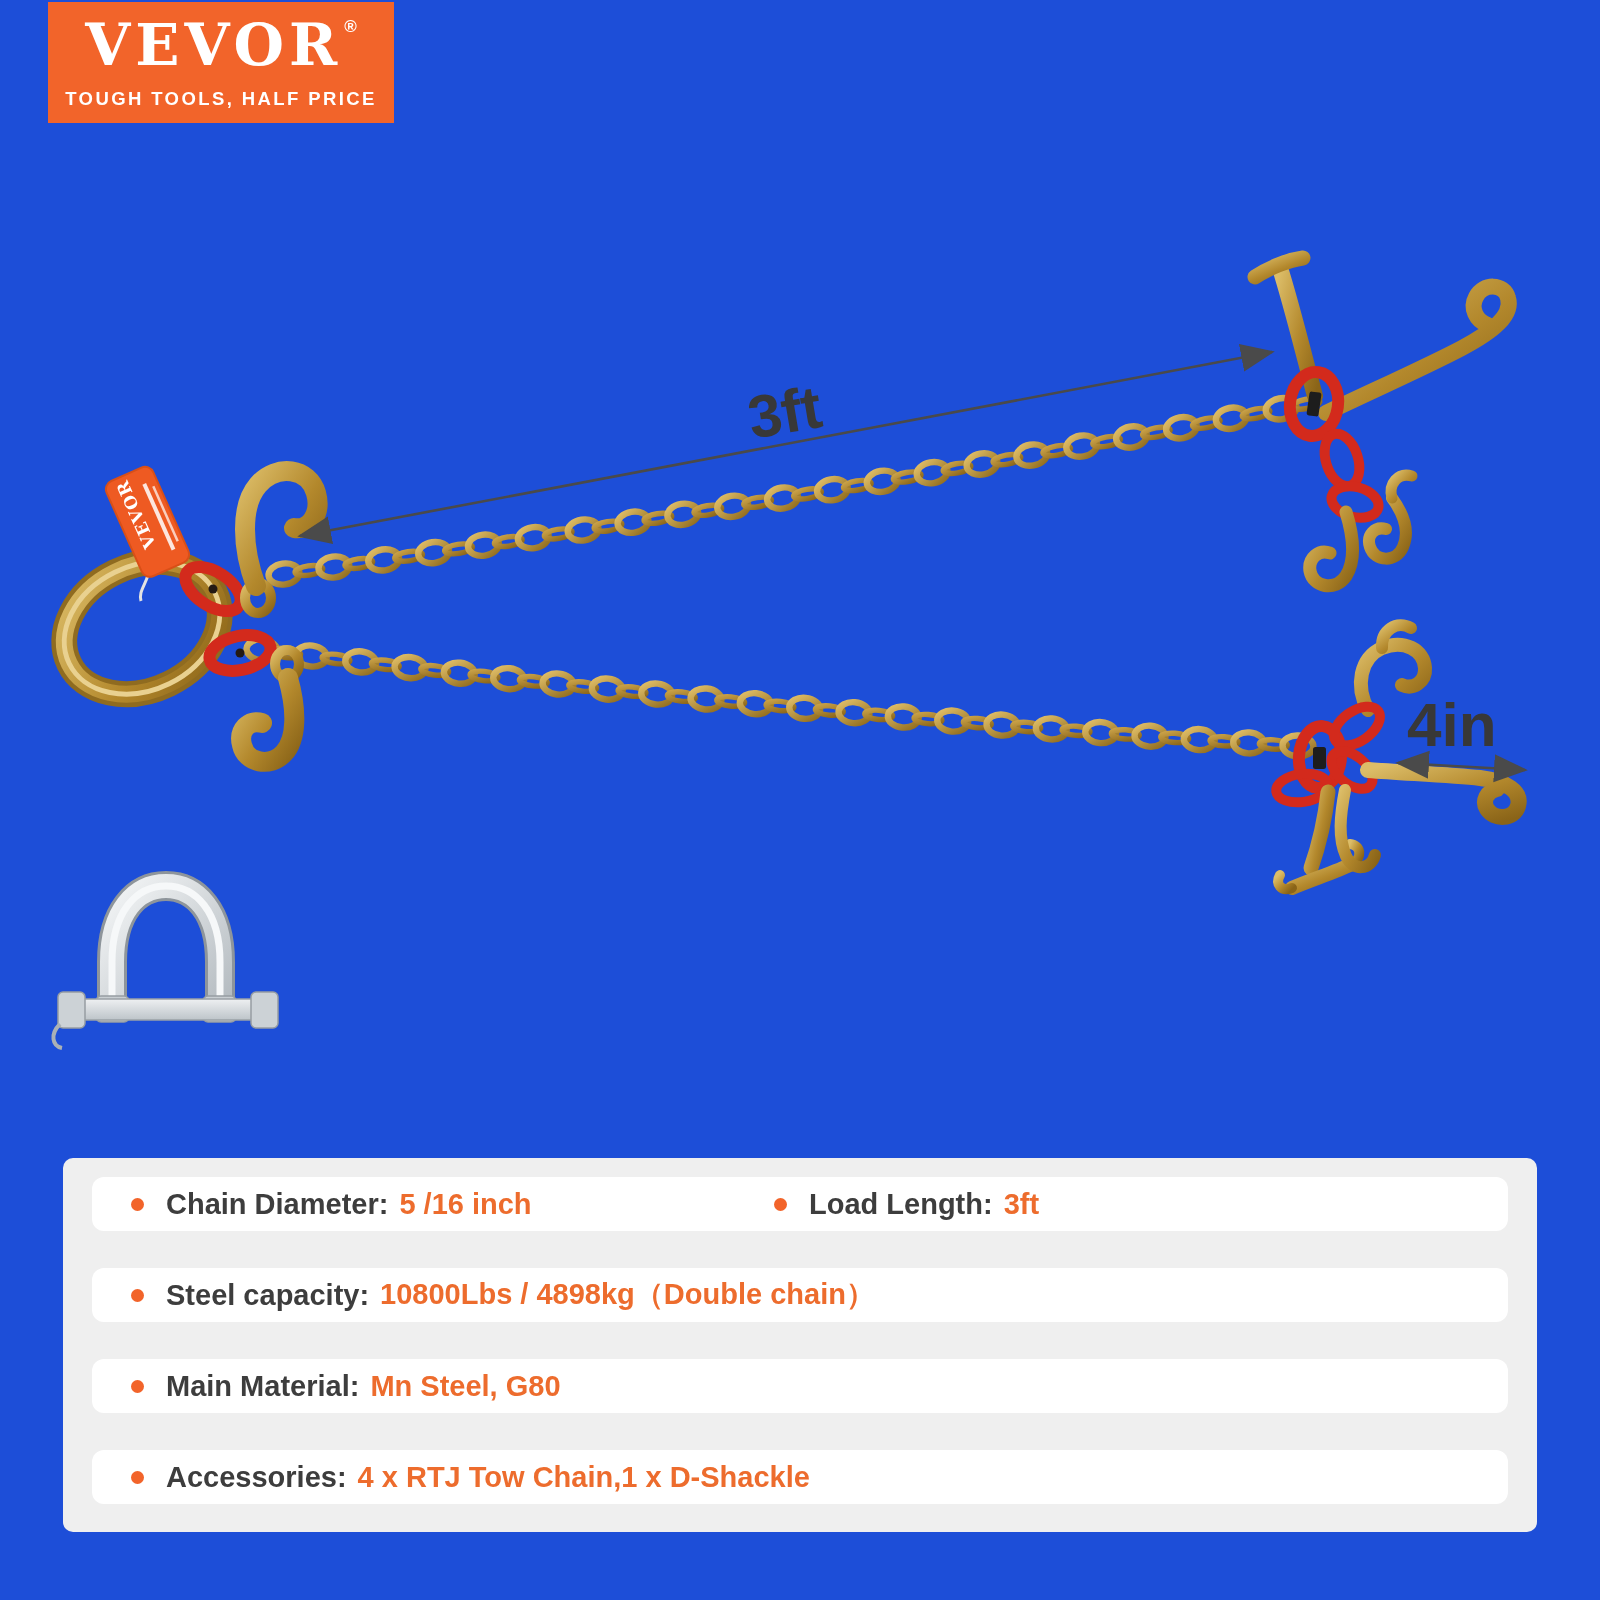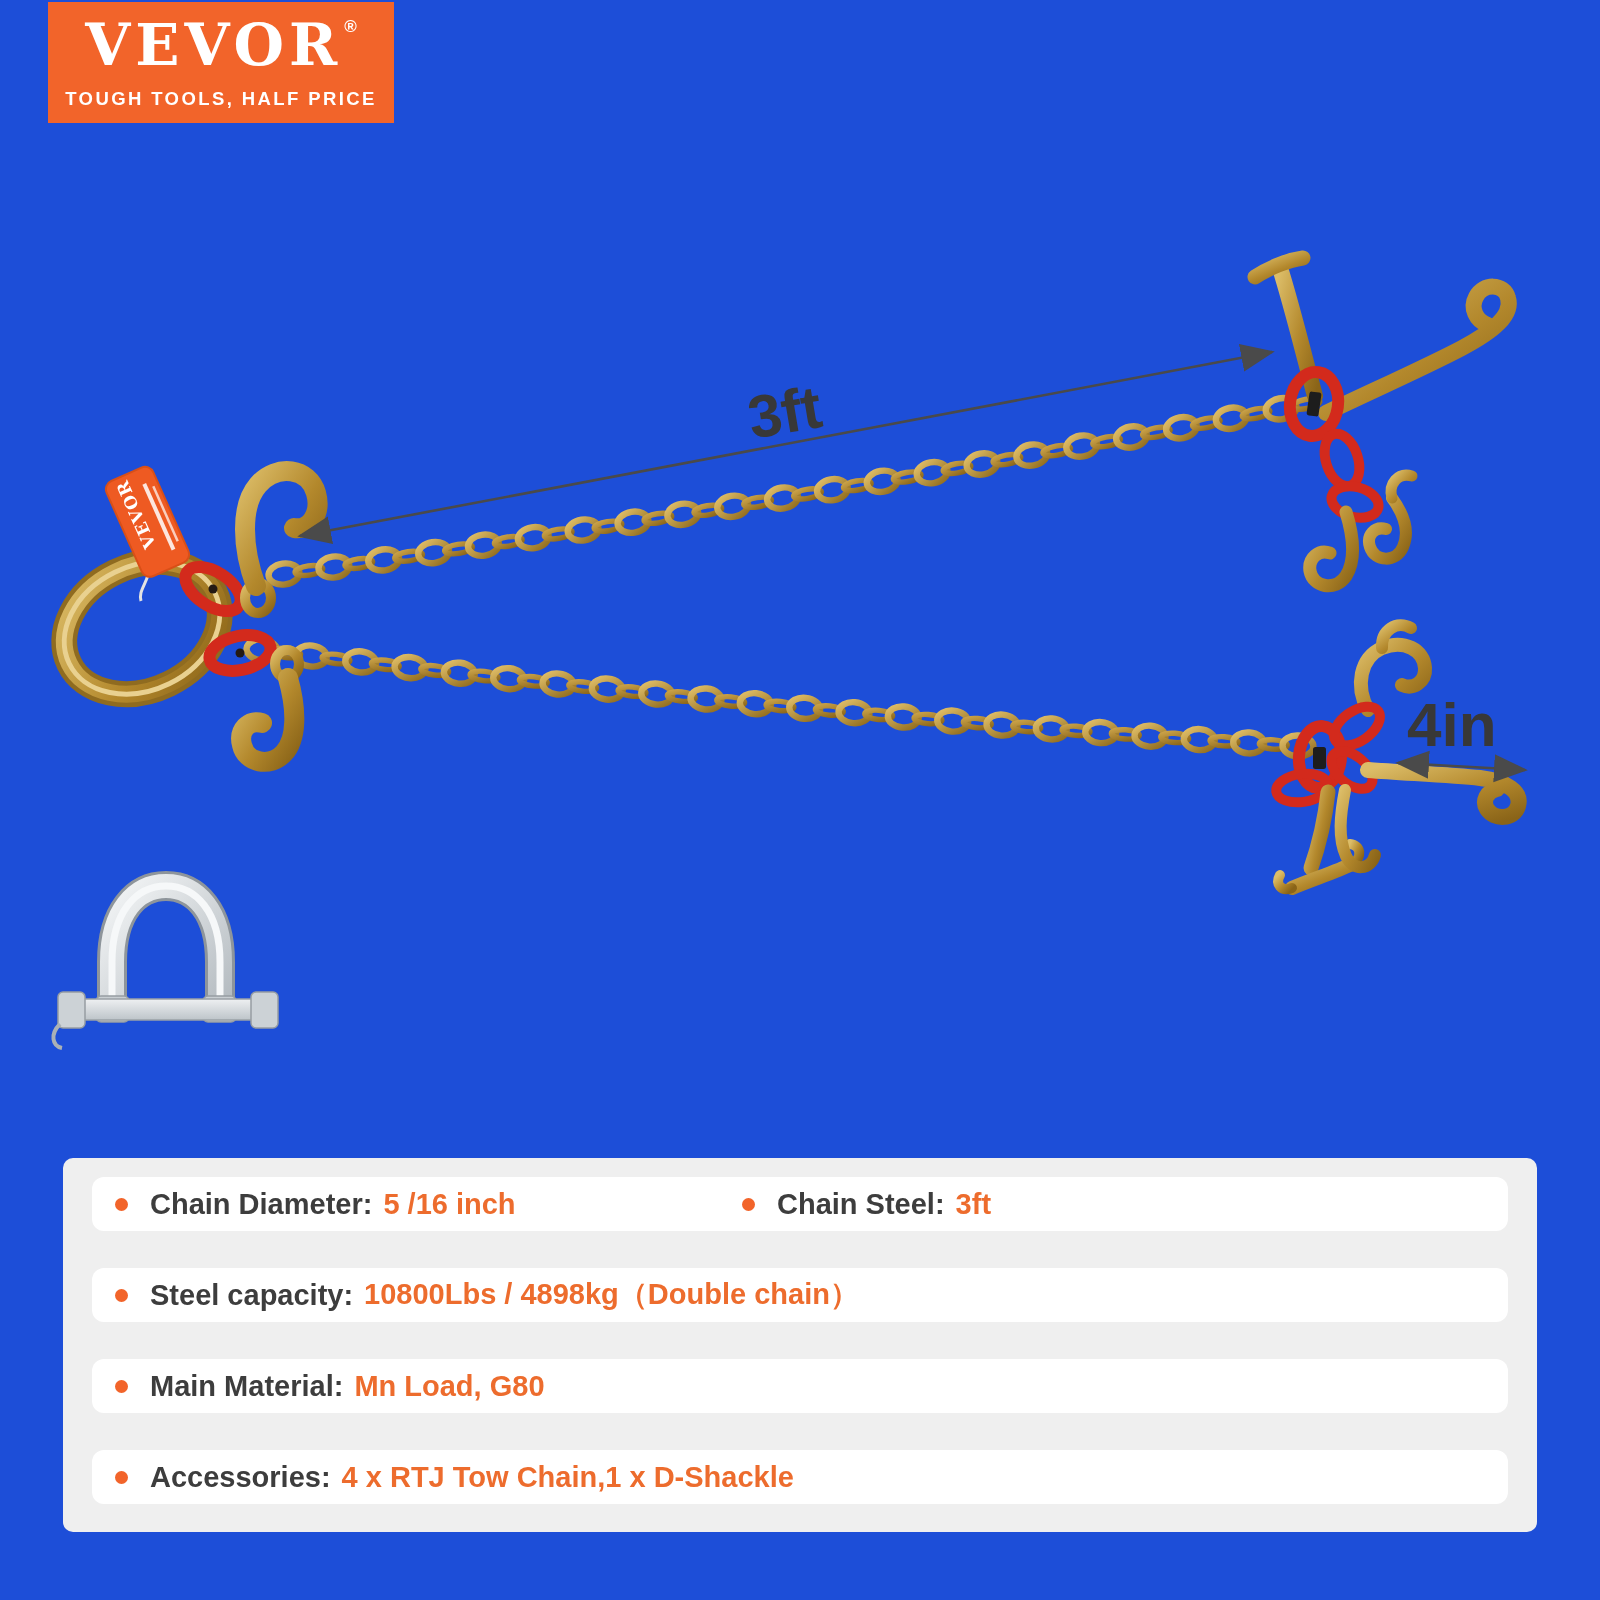--- a/index.html
+++ b/index.html
@@ -24,21 +24,21 @@
   .goldstroke{stroke:url(#goldHook);fill:none;stroke-linecap:round;}
   .redlink{stroke:var(--red);fill:none;}
   .dimline{stroke:var(--dim);stroke-width:2.6;fill:none;}
   .dimtext{fill:#383838;font-family:"Liberation Sans",sans-serif;font-weight:bold;}
 
   
   .spec-panel{position:absolute;left:63px;top:1158px;width:1474px;height:374px;background:var(--panel);
               border-radius:10px;padding:19px 29px 0 29px;display:flex;flex-direction:column;gap:37px;}
   .spec-row{background:#fff;border-radius:12px;height:54px;display:flex;align-items:center;
             font-size:29px;font-weight:bold;color:var(--dark);}
-  .cell{display:flex;align-items:center;padding-left:23px;white-space:nowrap;}
+  .cell{display:flex;align-items:center;padding-left:23px;white-space:nowrap;margin-left:16px;}
   .cell.c1{width:627px;flex:none;}
   .cell.wide{width:auto;flex:1;}
   .dot{width:13px;height:13px;border-radius:50%;background:var(--brand);flex:none;margin-right:22px;}
   .val{color:var(--value);margin-left:11px;}
 </style>
 </head>
 <body>
 
 <div class="canvas">
 
@@ -258,38 +258,38 @@
   <div class="spec-panel">
 
     <div class="spec-row">
       <div class="cell c1">
         <span class="dot"></span>
         <span class="lbl">Chain Diameter:</span>
         <span class="val">5 /16 inch</span>
       </div>
       <div class="cell wide">
         <span class="dot"></span>
-        <span class="lbl">Chain Steel:</span>
+        <span class="lbl">Load Length:</span>
         <span class="val">3ft</span>
       </div>
     </div>
 
     <div class="spec-row">
       <div class="cell wide">
         <span class="dot"></span>
         <span class="lbl">Steel capacity:</span>
         <span class="val">10800Lbs / 4898kg（Double chain）</span>
       </div>
     </div>
 
     <div class="spec-row">
       <div class="cell c1">
         <span class="dot"></span>
         <span class="lbl">Main Material:</span>
-        <span class="val">Mn Load, G80</span>
+        <span class="val">Mn Steel, G80</span>
       </div>
     </div>
 
     <div class="spec-row">
       <div class="cell wide">
         <span class="dot"></span>
         <span class="lbl">Accessories:</span>
         <span class="val">4 x RTJ Tow Chain,1 x D-Shackle</span>
       </div>
     </div>

